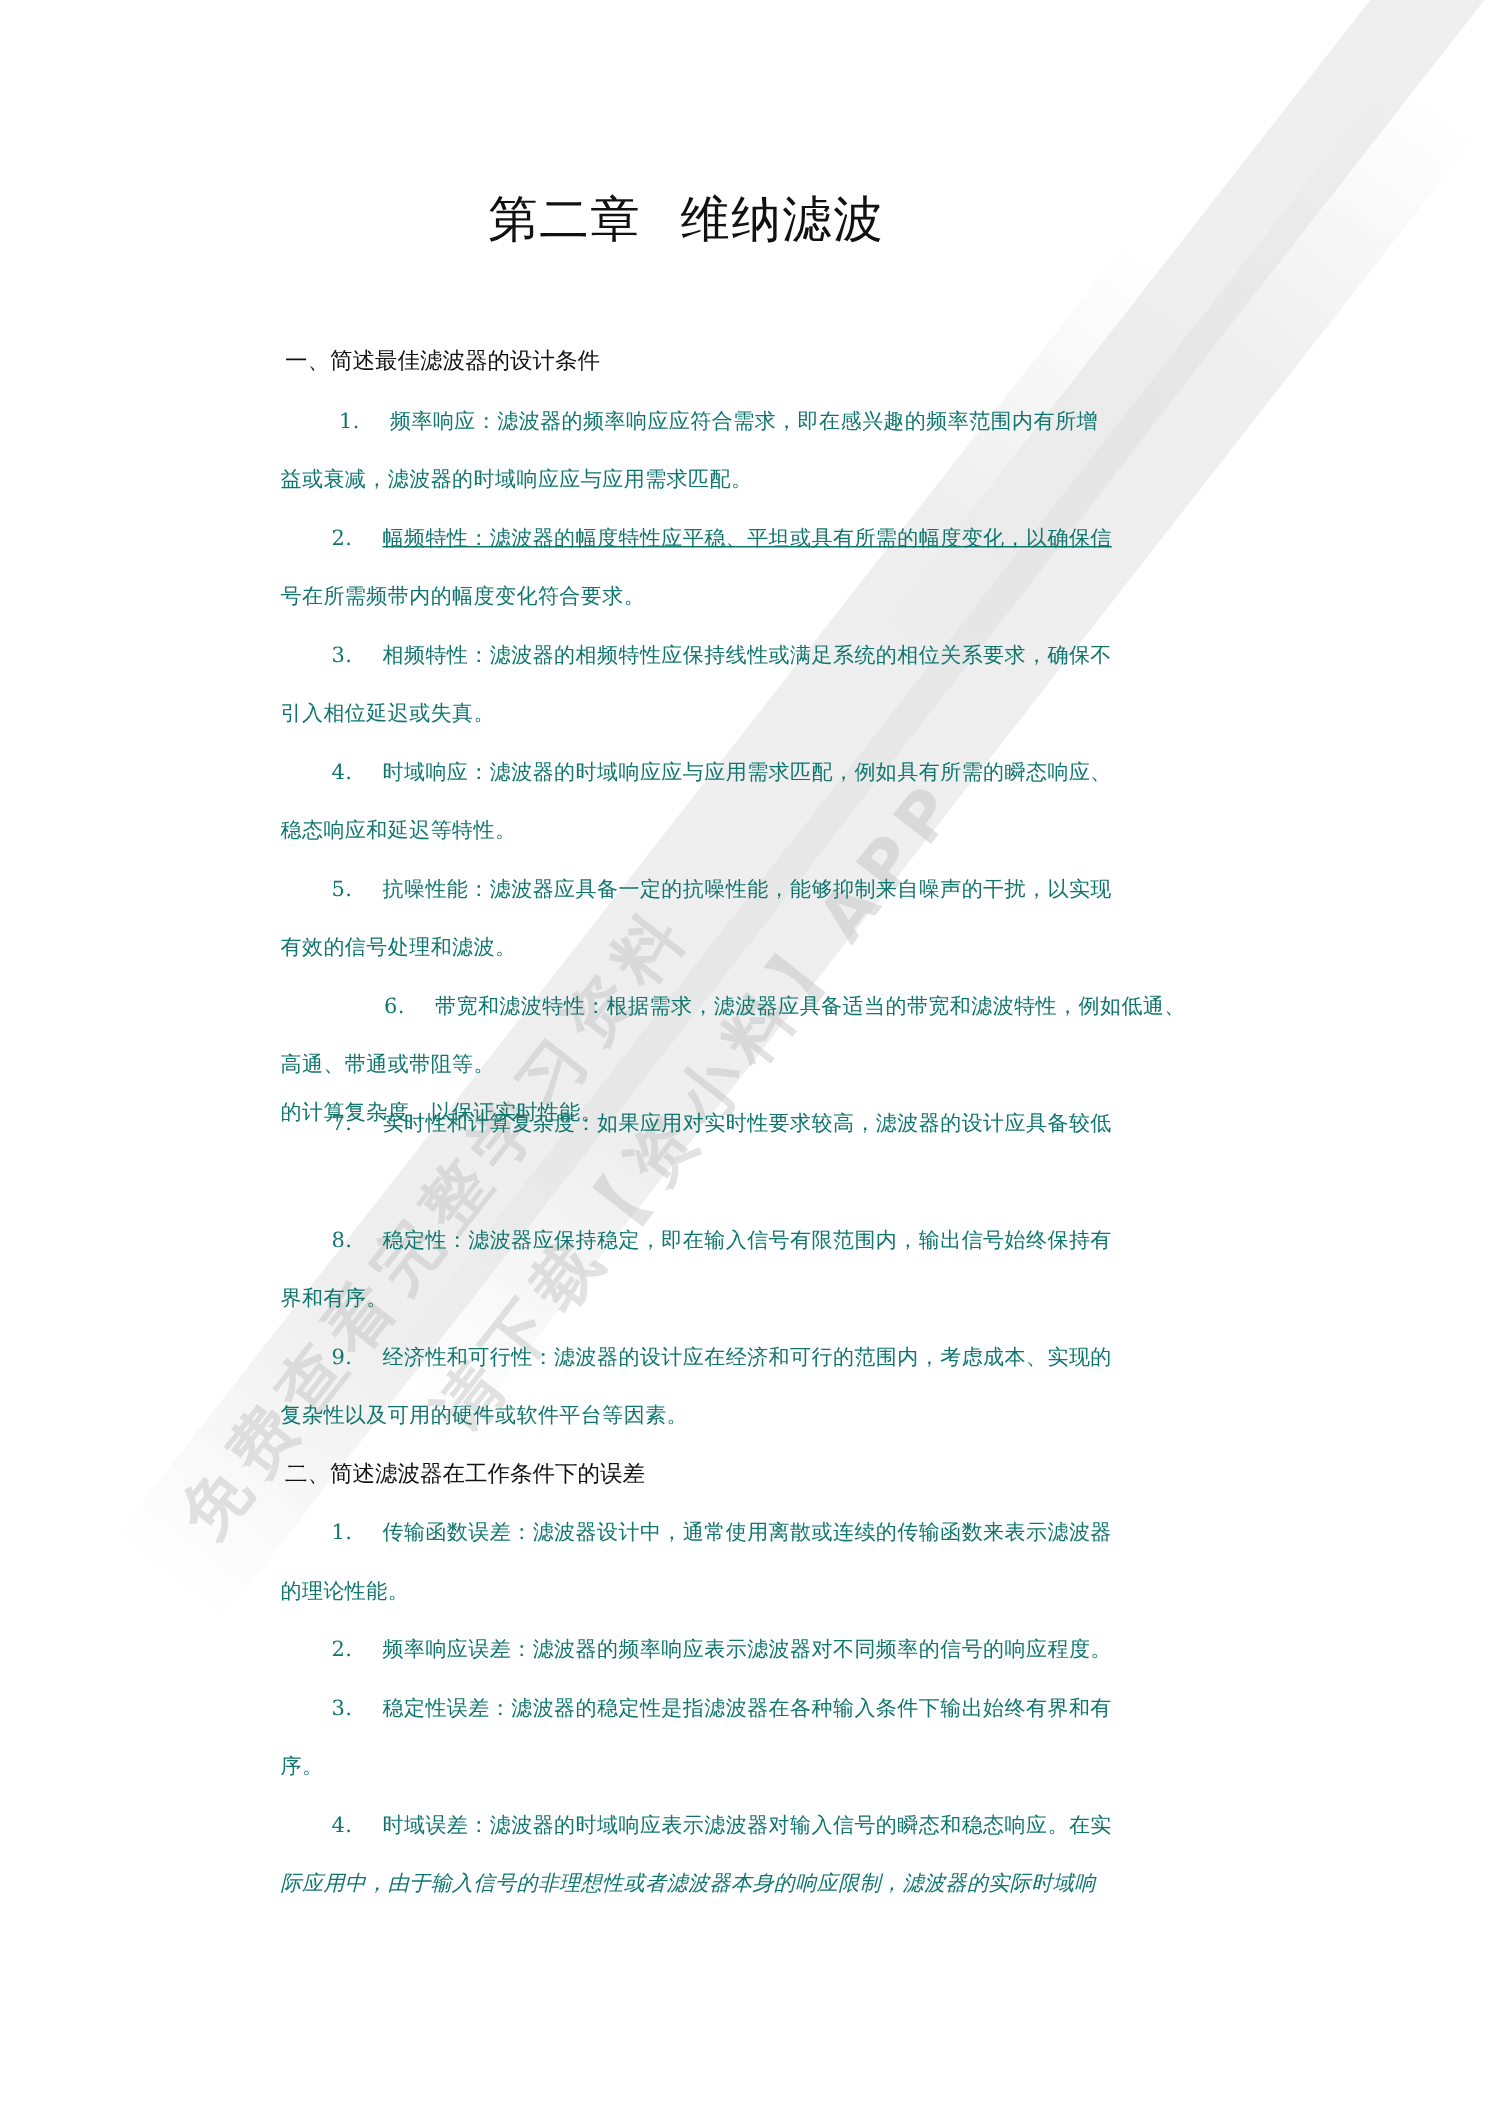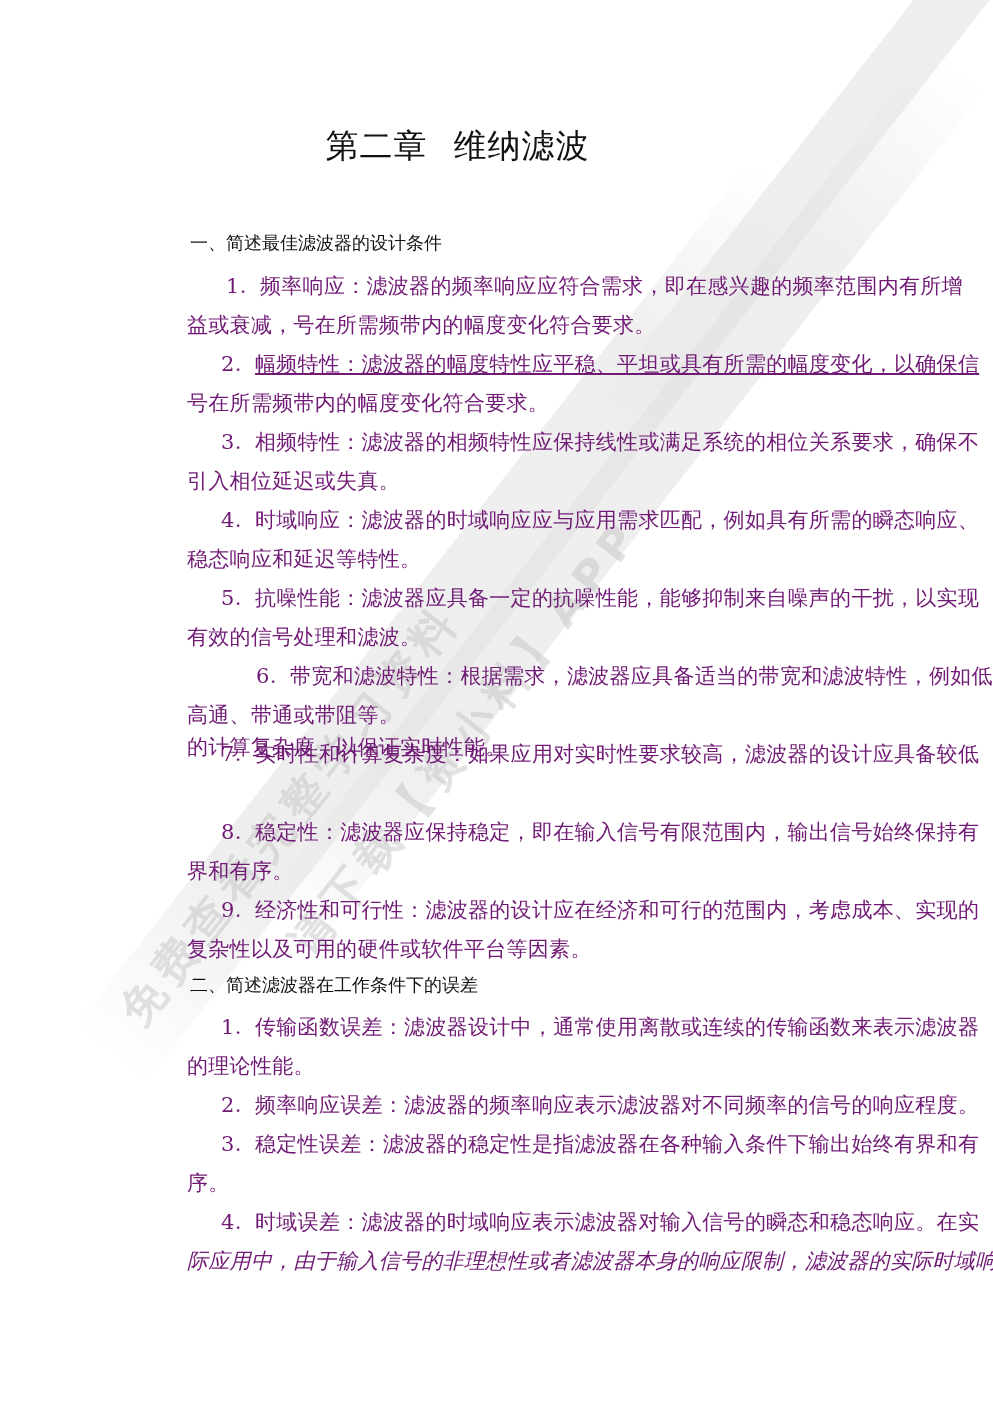--- a/index.html
+++ b/index.html
@@ -19,24 +19,24 @@
     position: absolute; transform-origin: left center; white-space: nowrap;
     font-family: "DejaVu Sans", sans-serif; font-weight: bold; color: rgba(190,190,190,0.45);
     font-size: 44px; letter-spacing: 8px;
   }
   .title {
     position: absolute; left: 0; width: 915px; top: 124px; text-align: center;
     font-family: "DejaVu Sans", sans-serif; font-size: 33px; color: #111; letter-spacing: 1px;
   }
   .title .gap { display: inline-block; width: 26px; }
   .h2 {
-    position: absolute; left: 190px; font-family: "DejaVu Sans", sans-serif; font-size: 18px; color: #111;
+    position: absolute; left: 190px; font-family: "DejaVu Sans", sans-serif; font-size: 15px; color: #111;
   }
   .line {
-    position: absolute; font-size: 21px; color: #701a75; white-space: nowrap; letter-spacing: 0.3px;
+    position: absolute; font-size: 14px; color: #0f766e; white-space: nowrap; letter-spacing: 0.3px;
   }
   .num { display: inline-block; width: 34px; }
 </style>
 </head>
 <body>
 
 <div class="watermark">
   <div class="wm-band" style="left:110px; top:1010px; transform: rotate(-52deg);"></div>
   <div class="wm-band" style="left:280px; top:900px; transform: rotate(-52deg); height:70px;"></div>
   <div class="wm-band" style="left:600px; top:420px; transform: rotate(-52deg); height:60px;"></div>
@@ -44,21 +44,21 @@
   <div class="wm-text" style="left:300px; top:920px; transform: rotate(-52deg);">请下载【资小料】APP</div>
 </div>
 
 <div class="title">
   <span>第二章</span><span class="gap"></span><span>维纳滤波</span>
 </div>
 
 <div class="h2" style="top:231px;">一、简述最佳滤波器的设计条件</div>
 
 <div class="line" style="left:226px; top:272px;"><span class="num">1.</span><span>频率响应：滤波器的频率响应应符合需求，即在感兴趣的频率范围内有所增</span></div>
-<div class="line" style="left:187px; top:311px;">益或衰减，号在所需频带内的幅度变化符合要求。</div>
+<div class="line" style="left:187px; top:311px;">益或衰减，滤波器的时域响应应与应用需求匹配。</div>
 
 <div class="line" style="left:221px; top:350px;text-decoration:underline;"><span class="num">2.</span><span>幅频特性：滤波器的幅度特性应平稳、平坦或具有所需的幅度变化，以确保信</span></div>
 <div class="line" style="left:187px; top:389px;">号在所需频带内的幅度变化符合要求。</div>
 
 <div class="line" style="left:221px; top:428px;"><span class="num">3.</span><span>相频特性：滤波器的相频特性应保持线性或满足系统的相位关系要求，确保不</span></div>
 <div class="line" style="left:187px; top:467px;">引入相位延迟或失真。</div>
 
 <div class="line" style="left:221px; top:506px;"><span class="num">4.</span><span>时域响应：滤波器的时域响应应与应用需求匹配，例如具有所需的瞬态响应、</span></div>
 <div class="line" style="left:187px; top:545px;">稳态响应和延迟等特性。</div>
 

